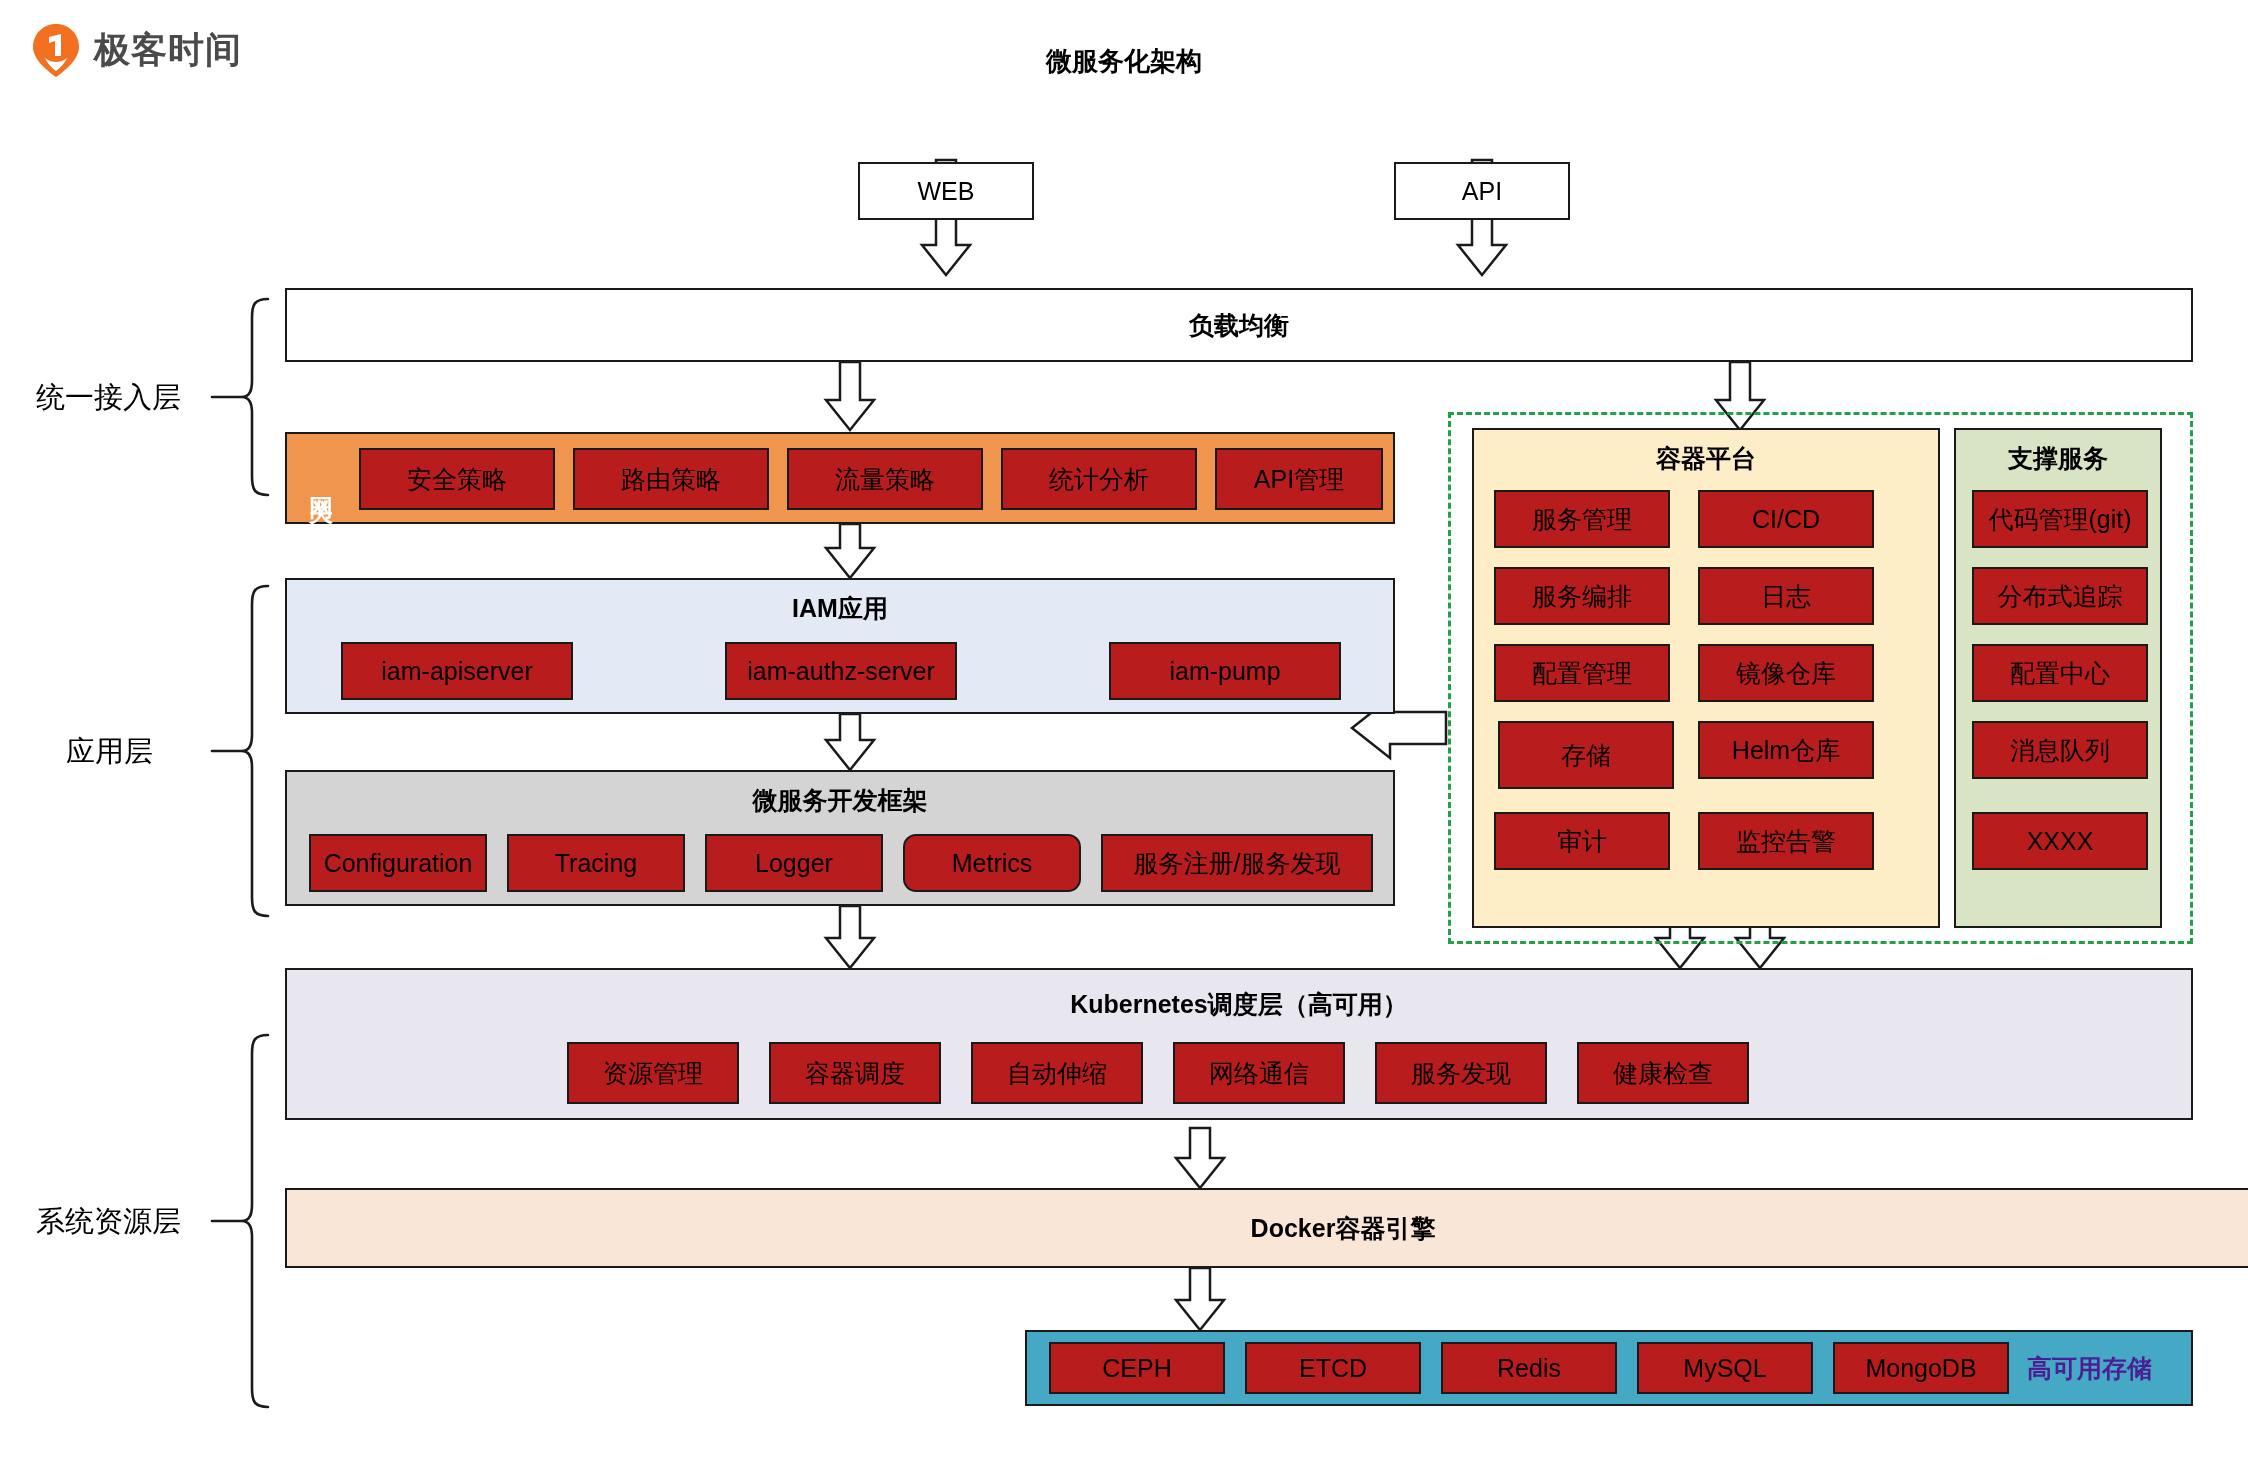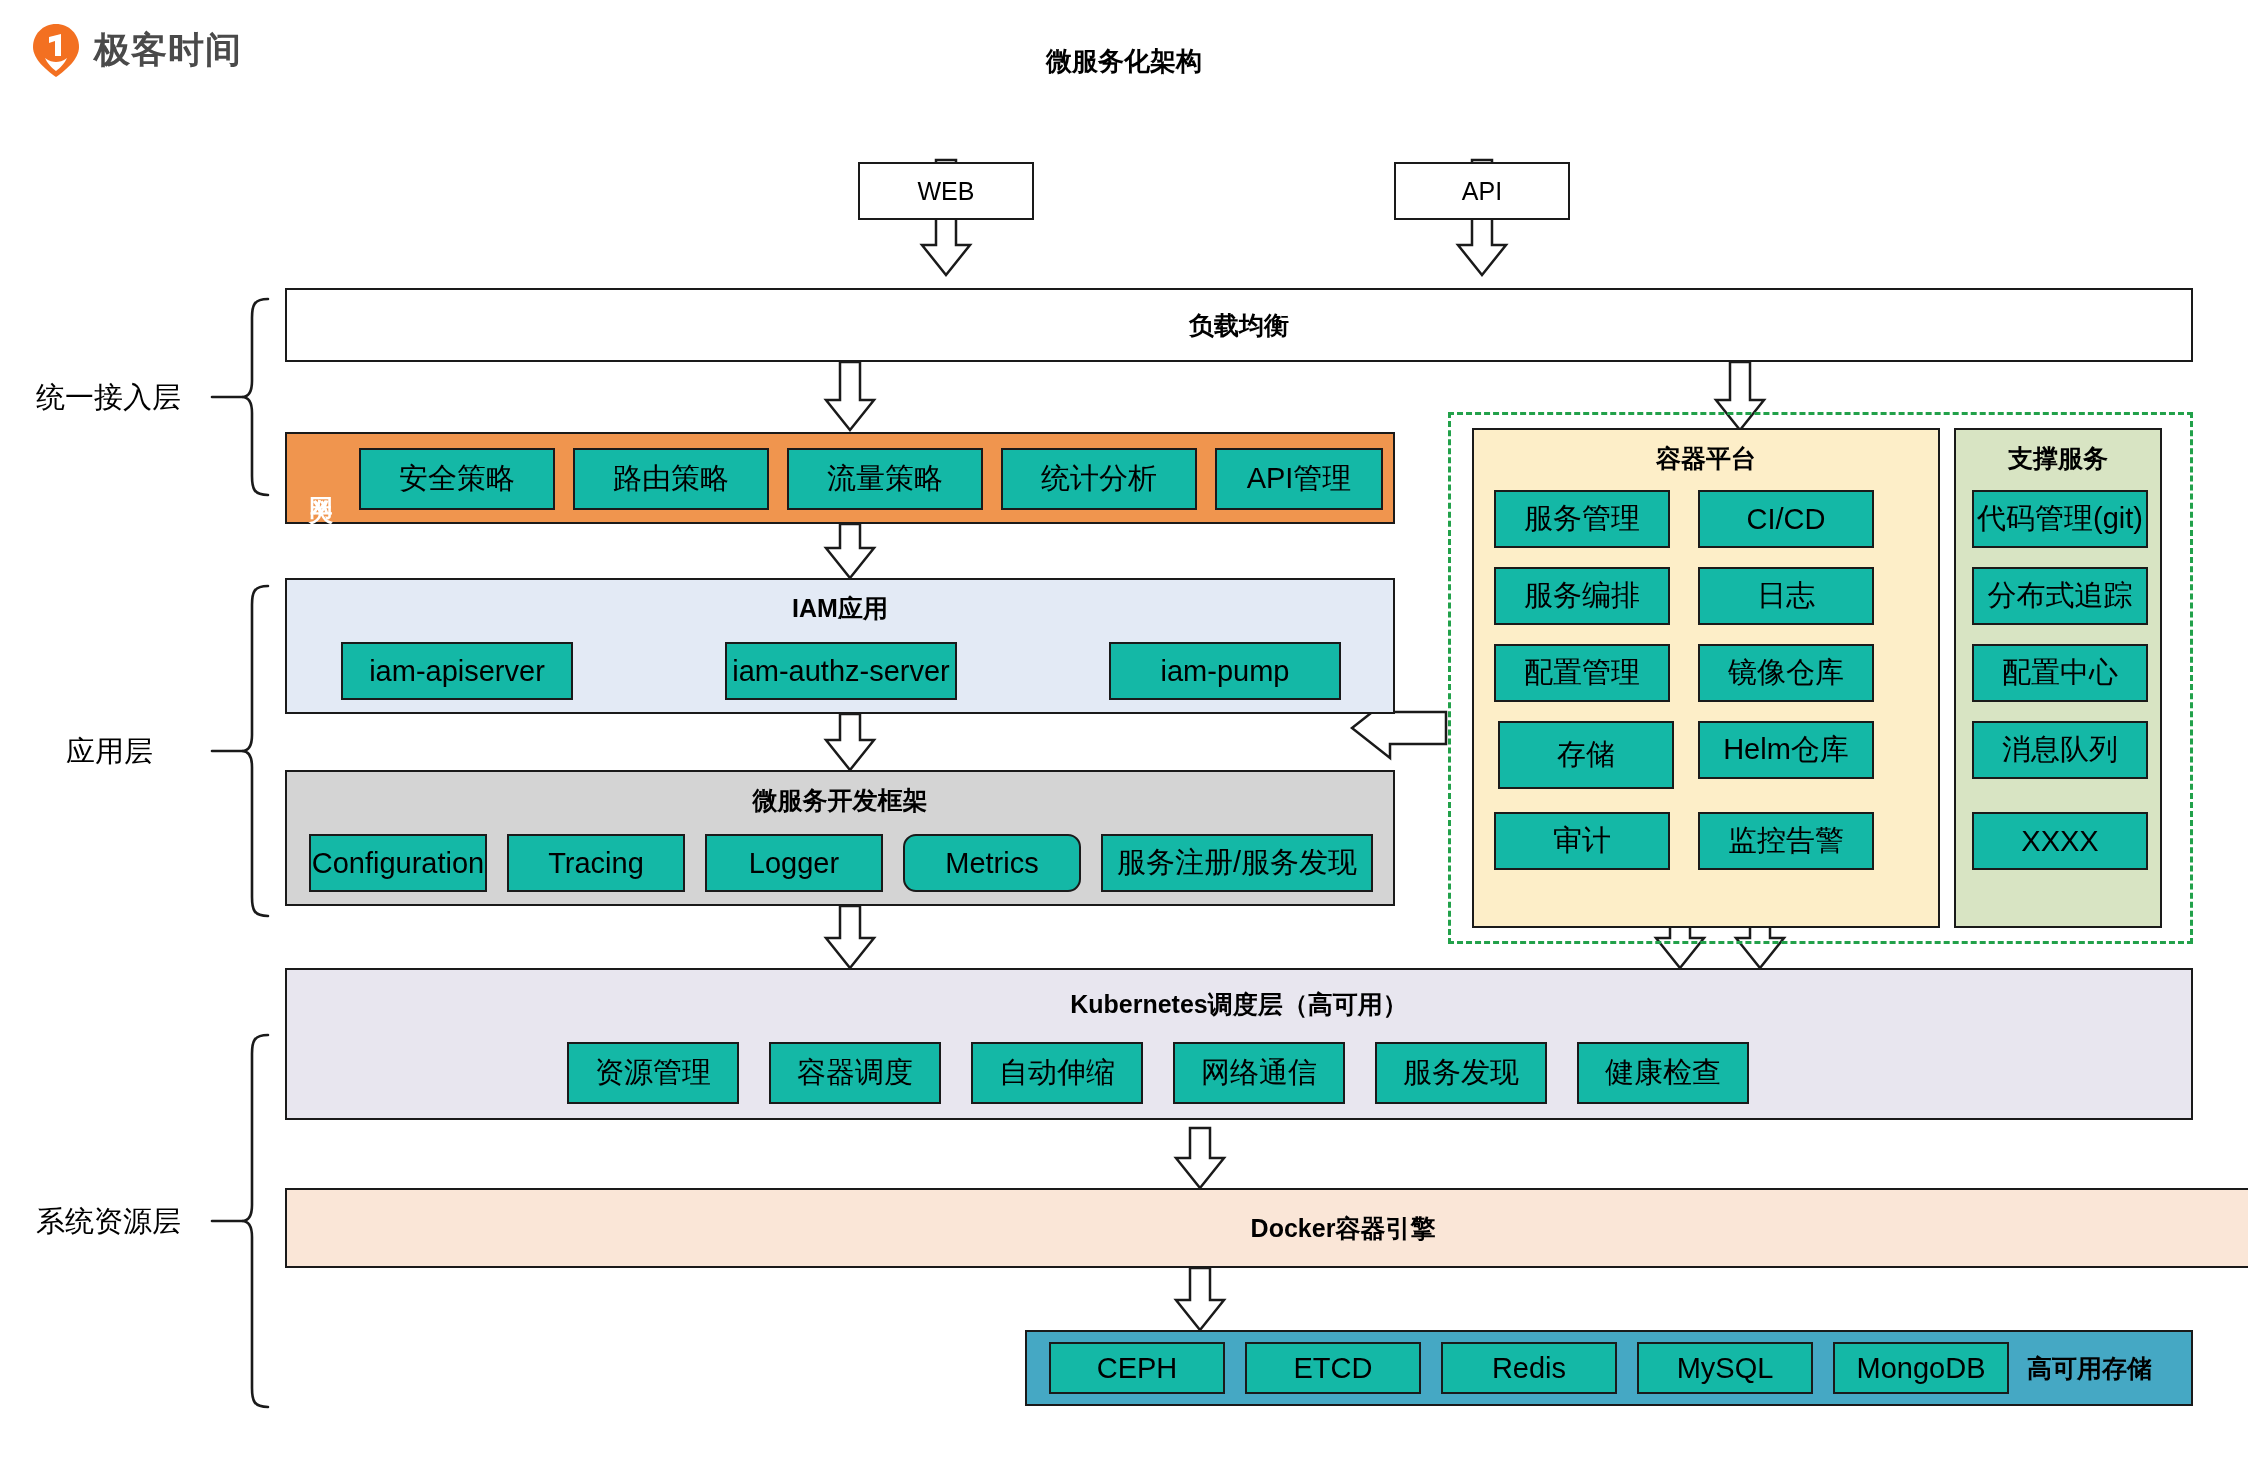--- a/index.html
+++ b/index.html
@@ -5,22 +5,22 @@
   html,body{margin:0;padding:0;background:#ffffff;}
   body{font-family:"Liberation Sans","DejaVu Sans",sans-serif;color:#000;}
   #canvas{position:relative;width:2248px;height:1470px;overflow:hidden;background:#fff;}
 
   
   .box{position:absolute;box-sizing:border-box;border:2px solid #1a1a1a;
        display:flex;align-items:center;justify-content:center;text-align:center;
        background:#fff;font-size:25px;line-height:1.15;}
   .band{position:absolute;box-sizing:border-box;border:2px solid #1a1a1a;}
   .bandtitle{position:absolute;left:0;right:0;text-align:center;font-weight:bold;font-size:25px;}
-  .sub{position:absolute;box-sizing:border-box;border:2px solid #1a1a1a;background:#14b8a6;
-       display:flex;align-items:center;justify-content:center;text-align:center;font-size:29px;}
+  .sub{position:absolute;box-sizing:border-box;border:2px solid #1a1a1a;background:#b91c1c;
+       display:flex;align-items:center;justify-content:center;text-align:center;font-size:25px;}
 
   
   #logo{position:absolute;left:32px;top:22px;display:flex;align-items:center;gap:14px;}
   .logo-mark{width:48px;height:56px;position:relative;}
   .logo-text{font-size:36px;font-weight:bold;color:#4a4a4a;letter-spacing:1px;}
 
   
   #title{position:absolute;left:0;right:0;top:44px;text-align:center;font-size:26px;font-weight:bold;}
 
   
@@ -168,16 +168,16 @@
   <div class="box" style="left:285px;top:1188px;width:2116px;height:80px;background:#fae6d7;font-weight:bold;">Docker容器引擎</div>
 
 
   <div class="band" style="left:1025px;top:1330px;width:1168px;height:76px;background:#45a8c4;">
     <div class="sub" style="left:22px;top:10px;width:176px;height:52px;">CEPH</div>
     <div class="sub" style="left:218px;top:10px;width:176px;height:52px;">ETCD</div>
     <div class="sub" style="left:414px;top:10px;width:176px;height:52px;">Redis</div>
     <div class="sub" style="left:610px;top:10px;width:176px;height:52px;">MySQL</div>
     <div class="sub" style="left:806px;top:10px;width:176px;height:52px;">MongoDB</div>
     <div style="position:absolute;left:1000px;top:0;height:72px;display:flex;align-items:center;
-                color:#000000;font-weight:bold;font-size:25px;">高可用存储</div>
+                color:#4c1d95;font-weight:bold;font-size:25px;">高可用存储</div>
   </div>
 
 </div>
 
 </body></html>

